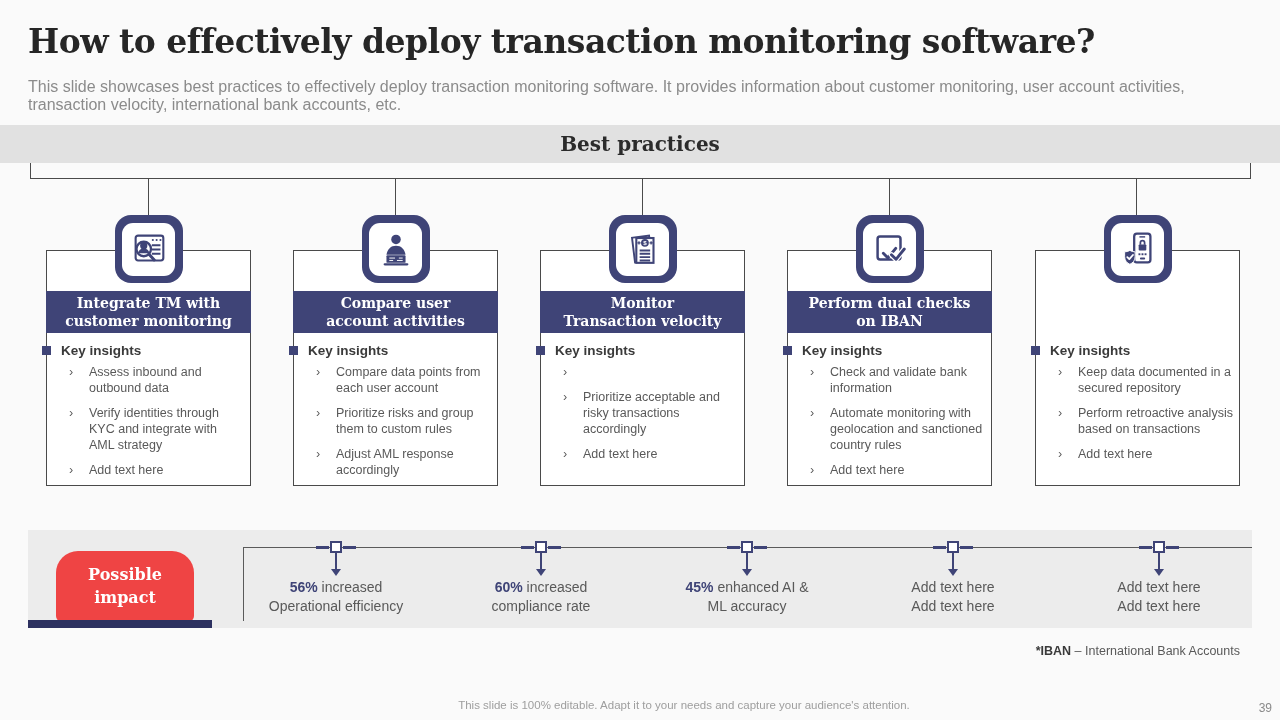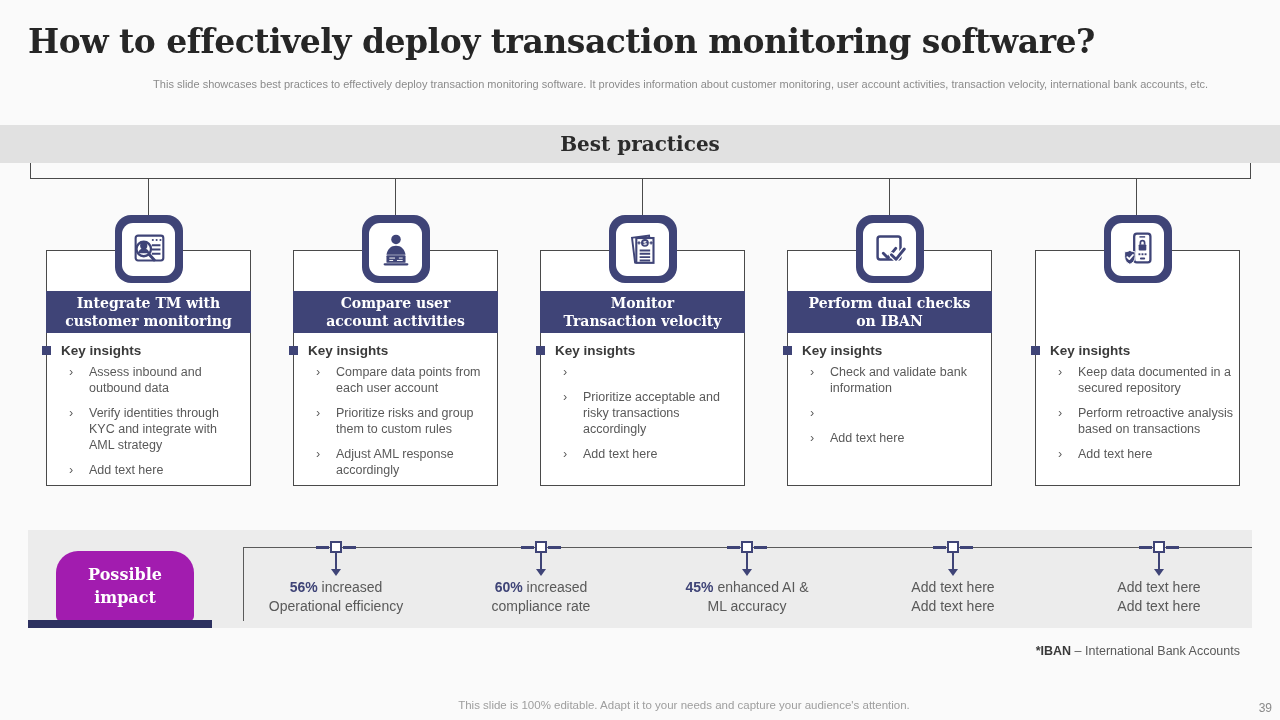--- a/index.html
+++ b/index.html
@@ -7,21 +7,21 @@
     width:1280px;height:720px;position:relative;overflow:hidden;
     background:#fafafa;font-family:"Liberation Sans",sans-serif;
   }
   .abs{position:absolute;}
   
   .title{
     left:28px;top:22px;width:1100px;
     font-family:"DejaVu Serif","Liberation Serif",serif;
     font-weight:700;font-size:33px;color:#262626;letter-spacing:-.5px;
   }
-  .subtitle{left:28px;top:78px;width:1180px;font-size:11px;color:#8b8b8b;text-align:right;}
+  .subtitle{left:28px;top:78px;width:1180px;font-size:16px;color:#8b8b8b;}
   
   .banner{left:0;top:125px;width:1280px;height:38px;background:#e1e1e1;
     display:flex;align-items:center;justify-content:center;}
   .banner span{font-family:"DejaVu Serif","Liberation Serif",serif;
     font-weight:700;font-size:20px;color:#2b2b2b;}
   
   .bracket{left:30px;top:163px;width:1219px;height:15px;
     border-left:1px solid #4a4a4a;border-right:1px solid #4a4a4a;border-bottom:1px solid #4a4a4a;}
   .drop{top:178px;width:1px;height:39px;background:#4a4a4a;}
   
@@ -37,21 +37,21 @@
     color:#fff;font-family:"DejaVu Serif","Liberation Serif",serif;font-weight:700;
     font-size:14px;line-height:1.32;text-align:center;}
   .insights-row{position:absolute;top:92px;left:14px;font-weight:700;font-size:13.5px;color:#3a3a3a;}
   .insq{position:absolute;top:95px;left:-5px;width:9px;height:9px;background:#3f4477;}
   .bullets{position:absolute;top:113px;left:22px;right:6px;}
   .bullet{display:flex;margin-bottom:9px;font-size:12.5px;color:#595959;line-height:1.28;}
   .chev{width:20px;flex:0 0 20px;color:#595959;}
   .btext{flex:1;}
   
   .panel{left:28px;top:530px;width:1224px;height:98px;background:#ececec;}
-  .impact-shape{position:absolute;left:28px;top:21px;width:138px;height:71px;background:#a21caf;
+  .impact-shape{position:absolute;left:28px;top:21px;width:138px;height:71px;background:#ef4444;
     border-radius:22px 22px 6px 6px;display:flex;flex-direction:column;align-items:center;justify-content:center;
     color:#fff;font-family:"DejaVu Serif","Liberation Serif",serif;font-weight:700;font-size:16px;line-height:1.4;}
   .impact-underbar{position:absolute;left:0;top:90px;width:184px;height:8px;background:#2d3160;}
   .lconn-v{position:absolute;left:215px;top:17px;width:1px;height:74px;background:#5a5a5a;}
   .lconn-h{position:absolute;left:215px;top:17px;width:1009px;height:1px;background:#5a5a5a;}
   .node{position:absolute;top:11px;width:12px;height:12px;box-sizing:border-box;
     background:#fff;border:2px solid #3f4477;}
   .tick{position:absolute;top:15.5px;width:13px;height:3px;background:#3f4477;}
   .astem{position:absolute;top:23px;width:2px;height:16px;background:#3f4477;}
   .ahead{position:absolute;top:39px;width:0;height:0;
@@ -207,20 +207,21 @@
   </div>
   <div class="insq"></div>
   <div class="insights-row">Key insights</div>
   <div class="bullets">
     <div class="bullet">
         <span class="chev">›</span>
         <span class="btext">Check and validate bank information</span>
       </div>
     <div class="bullet">
         <span class="chev">›</span>
+        <span class="btext">Automate monitoring with geolocation and sanctioned country rules</span>
       </div>
     <div class="bullet">
         <span class="chev">›</span>
         <span class="btext">Add text here</span>
       </div>
   </div>
 </div>
 
 <div class="abs col c5">
   <div class="badge">

